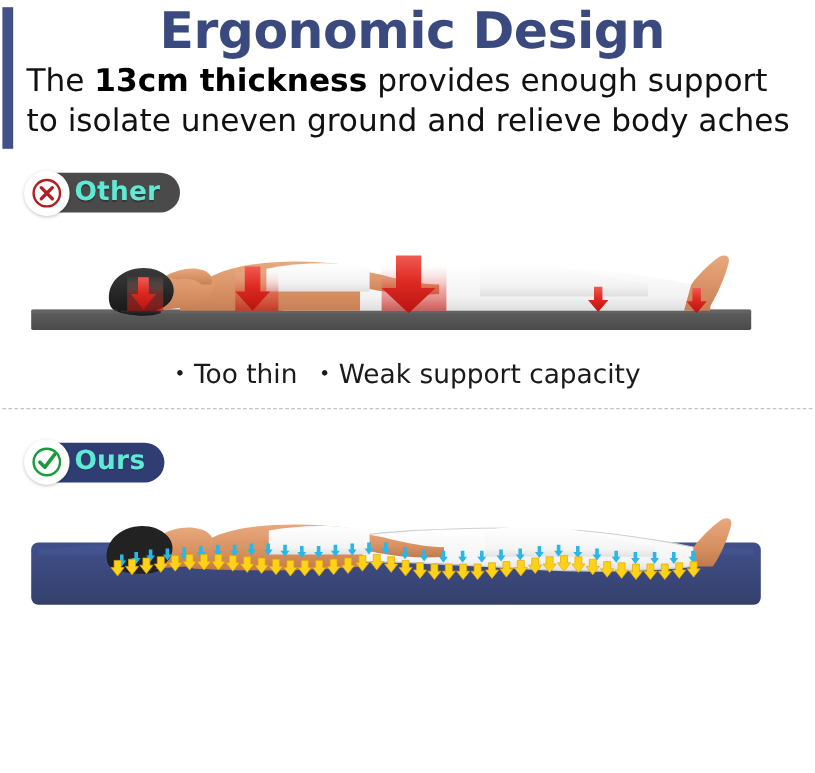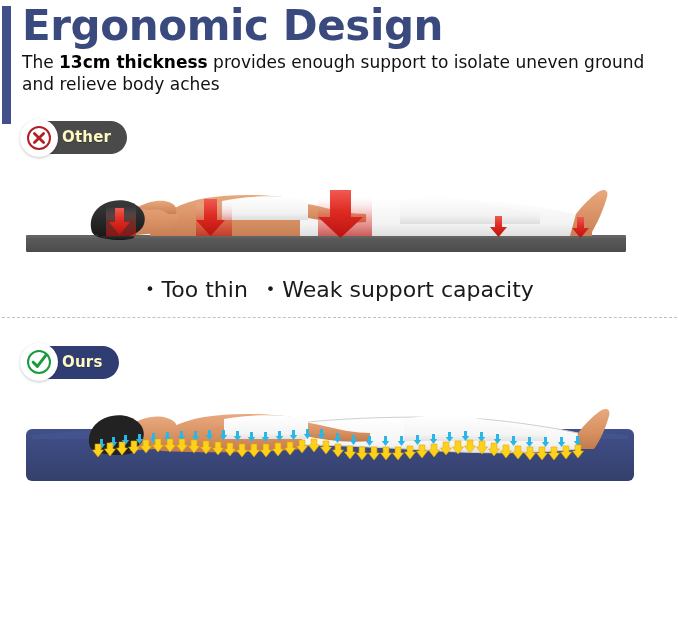--- a/index.html
+++ b/index.html
@@ -29,23 +29,24 @@
     background: #41508a;
   }
   .title {
     font-size: 42px;
     line-height: 1.05;
     font-weight: 700;
     color: #3b4a7e;
     letter-spacing: -0.4px;
     margin: 0 0 4px 0;
     white-space: nowrap;
+    text-align: center;
   }
   .subtitle {
-    font-size: 17px;
+    font-size: 26px;
     line-height: 1.27;
     color: #111111;
     font-weight: 400;
     max-width: 648px;
   }
   .subtitle b { font-weight: 700; color: #000; }
 
   
   .section { position: relative; }
 
@@ -55,23 +56,23 @@
     align-items: center;
     height: 33px;
     border-radius: 17px;
     padding: 0 16px 0 34px;
     position: relative;
     box-sizing: border-box;
   }
   .badge-other { background: #4a4a4a; }
   .badge-ours  { background: #2f3d73; margin-top: 12px; }
   .badge-label {
-    color: #fef9c3;
+    color: #5eead4;
     font-weight: 700;
-    font-size: 15px;
+    font-size: 22px;
     letter-spacing: 0.2px;
     line-height: 1;
     padding-left: 6px;
     text-shadow: 0 1px 0 rgba(0,0,0,.25);
   }
   .badge-mark {
     position: absolute;
     left: -2px;
     top: 50%;
     transform: translateY(-50%);

